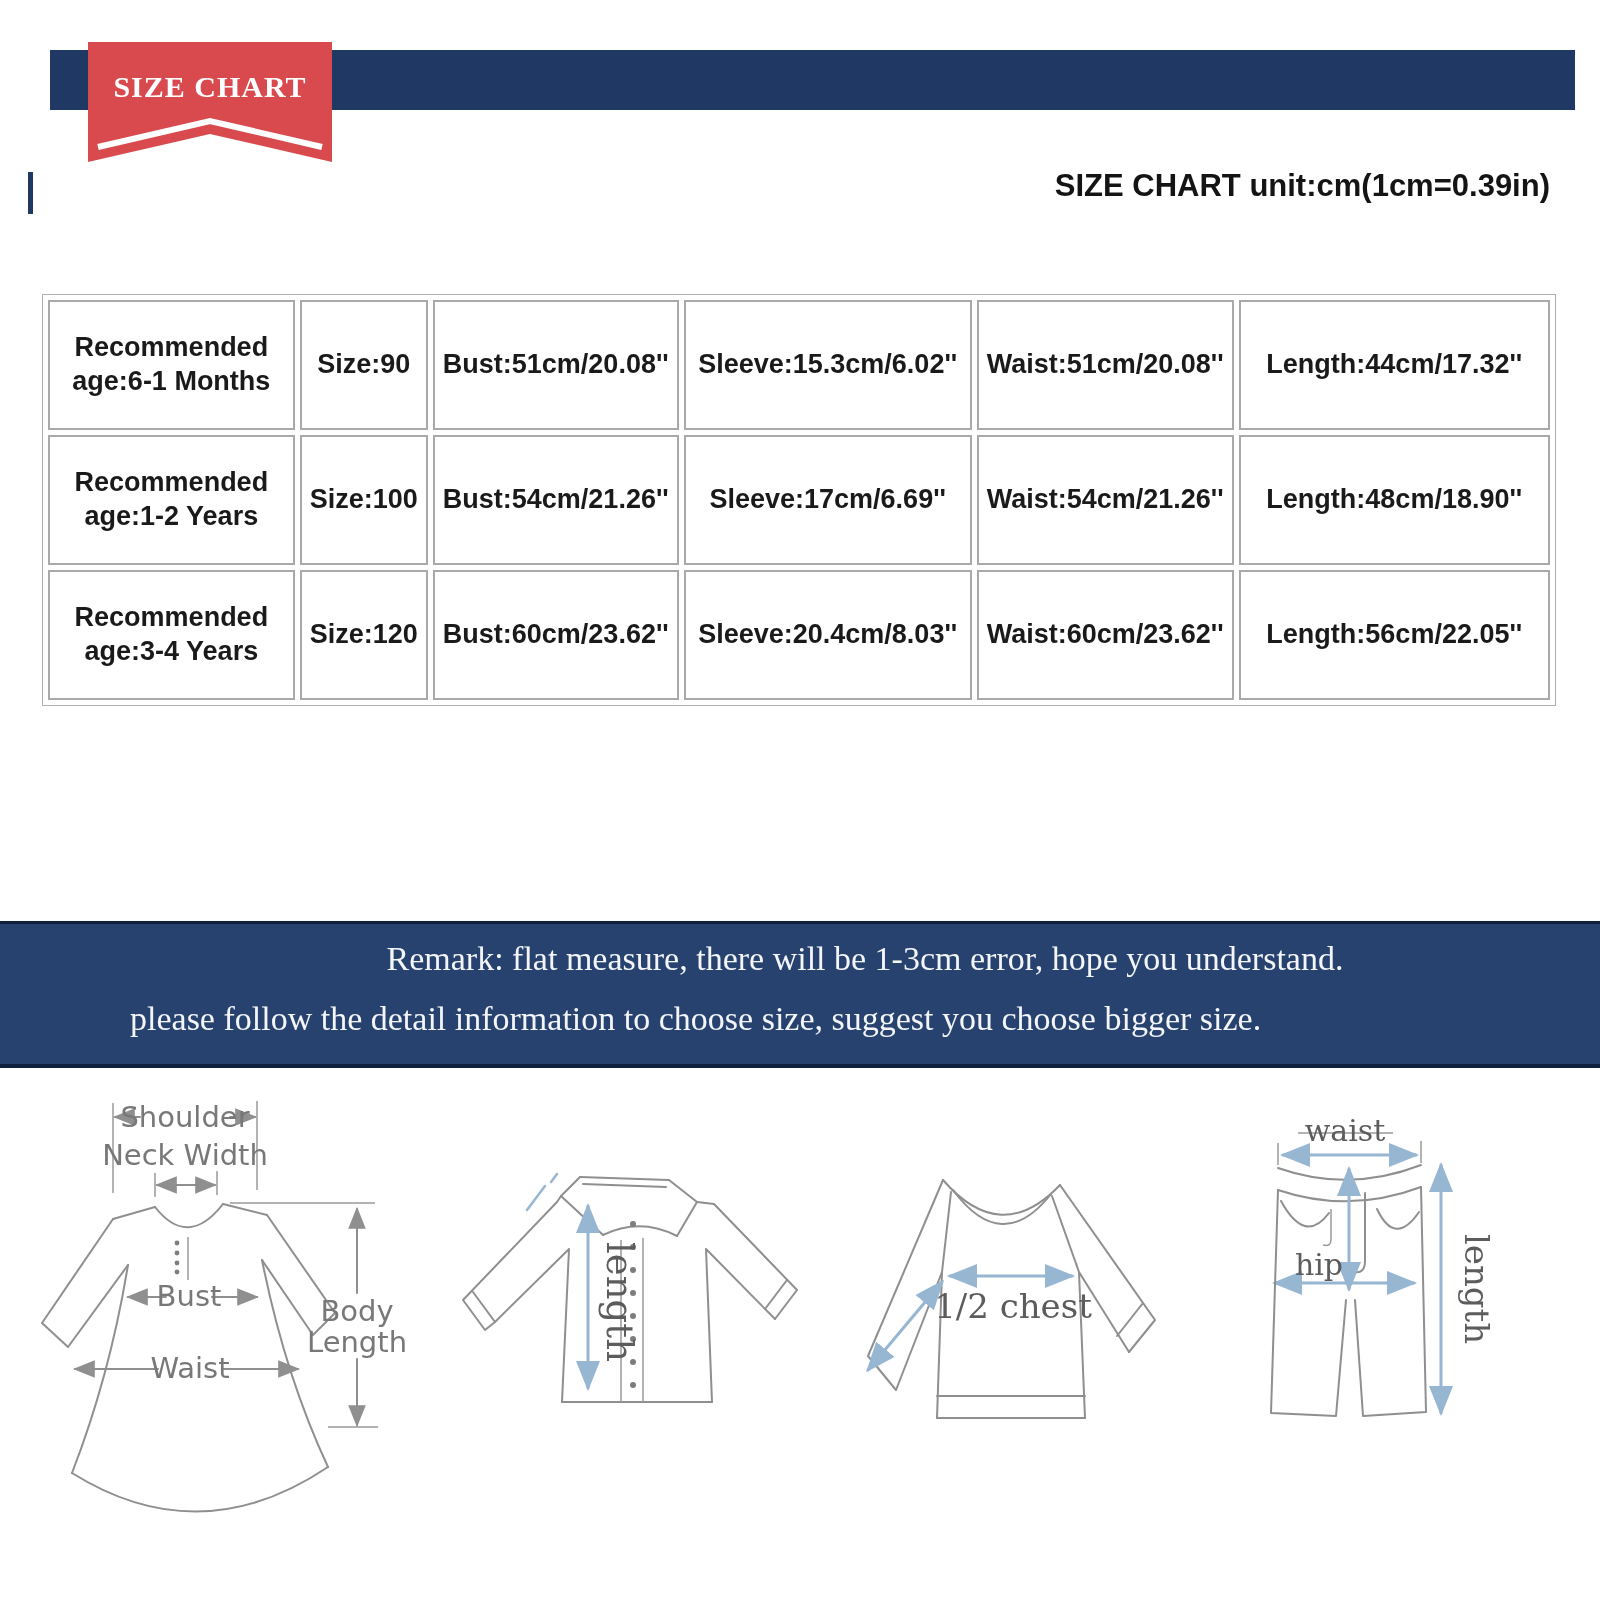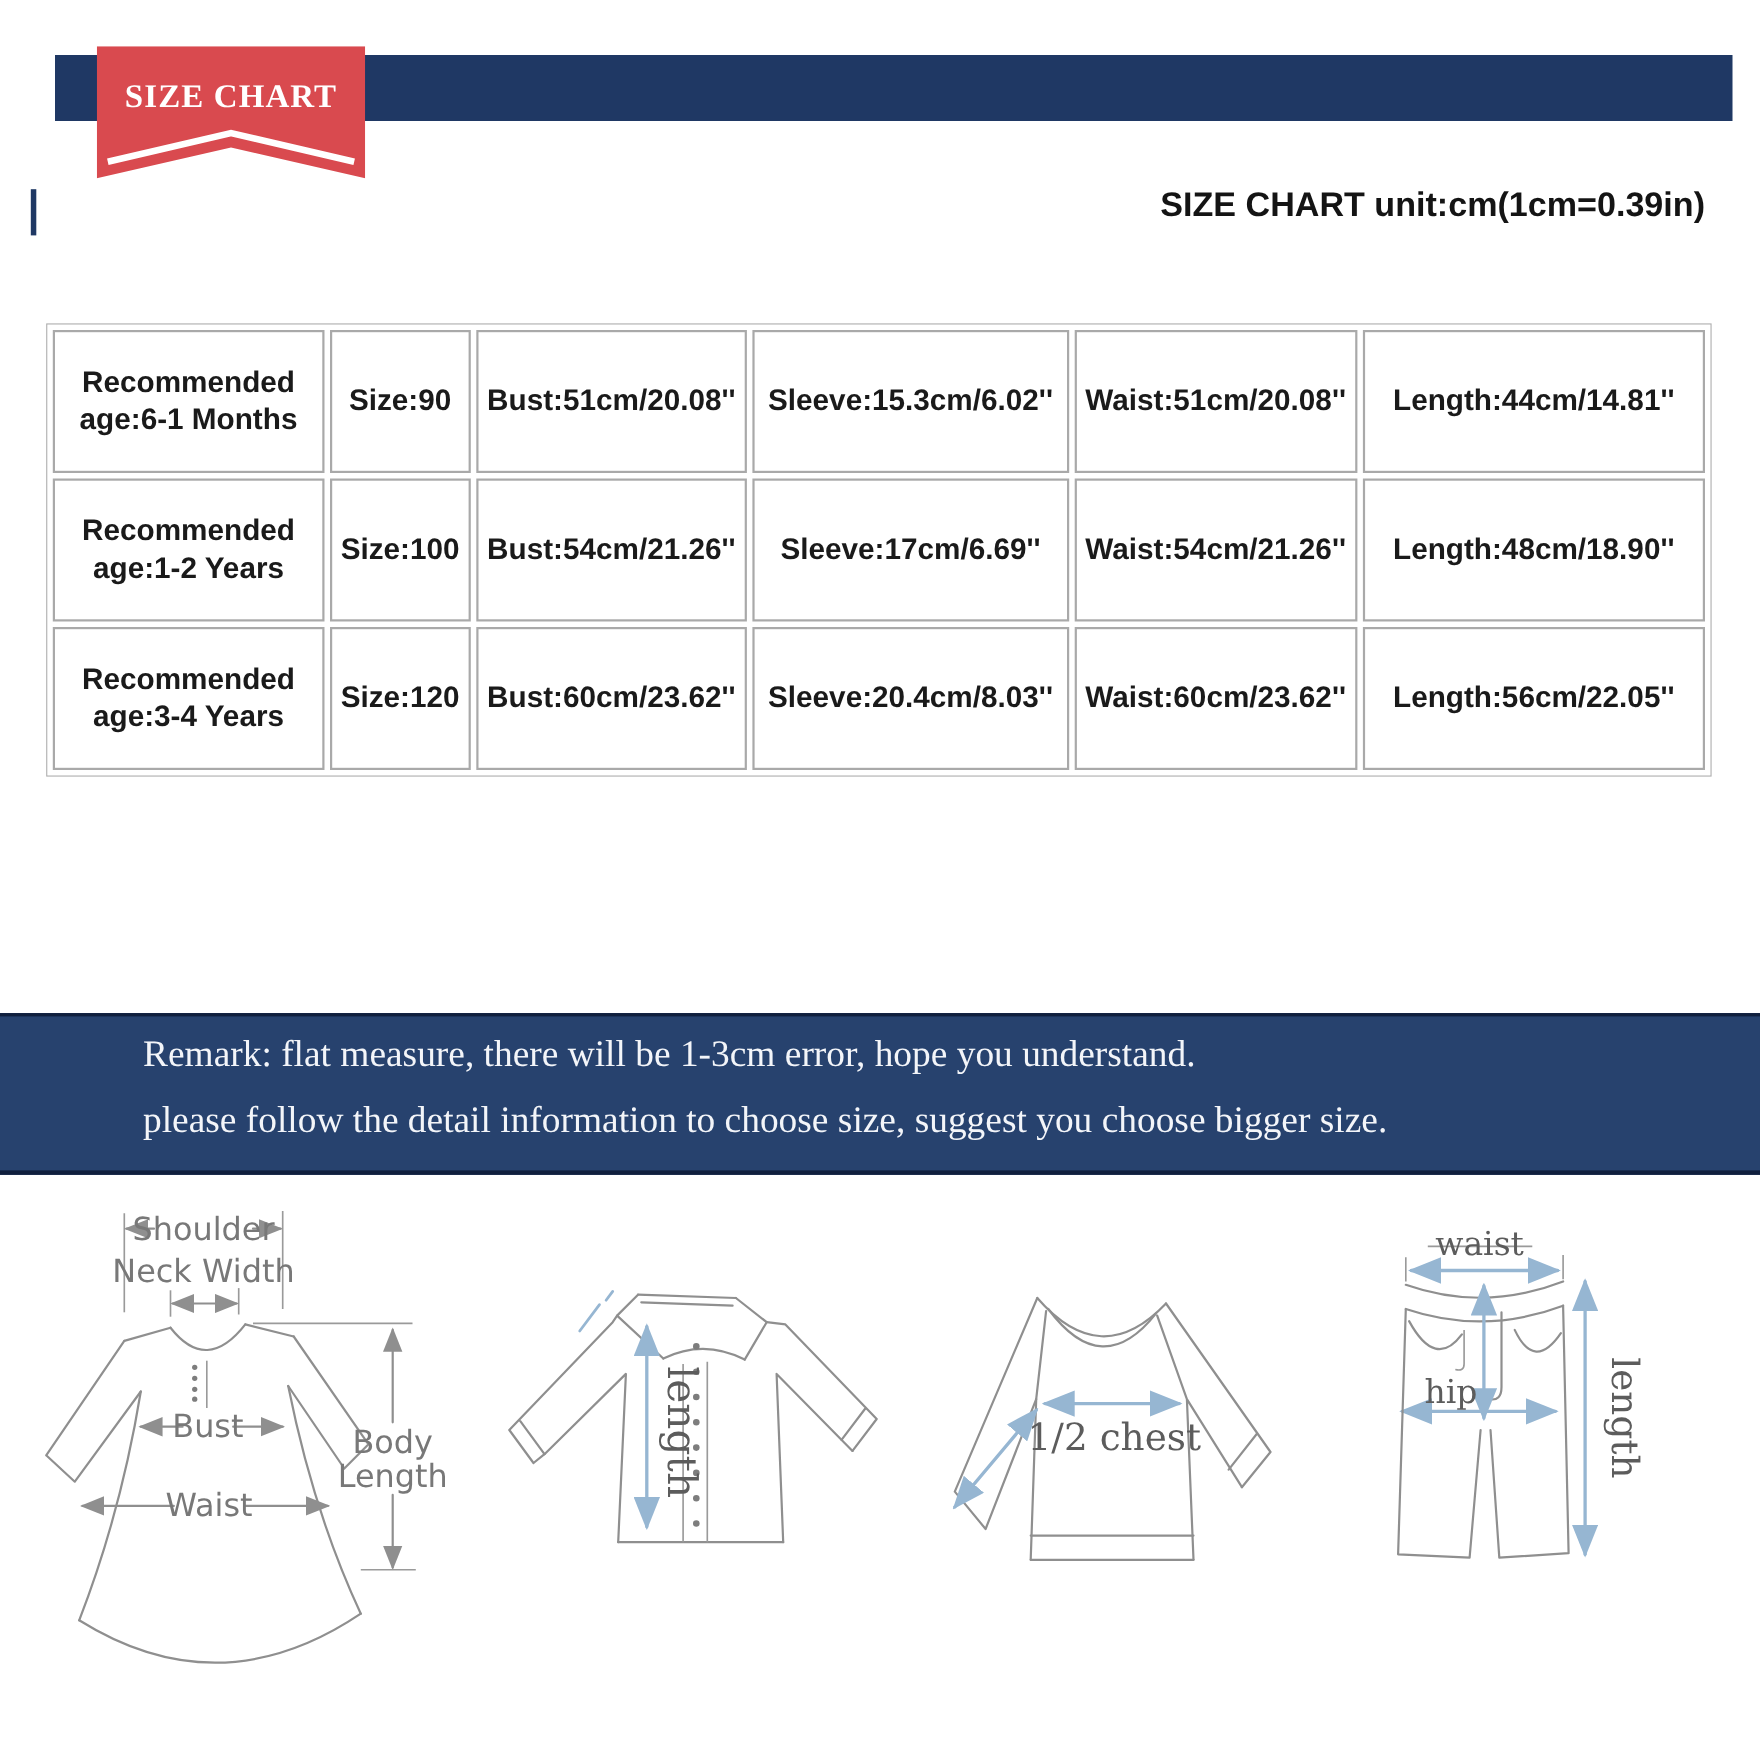--- a/index.html
+++ b/index.html
@@ -17,21 +17,21 @@
   #size-table{position:absolute;left:42px;top:294px;width:1514px;border-collapse:separate;
               border-spacing:5px;border:1px solid #adadad;}
   #size-table td{border:2px solid #a9a9a9;background:#fff;height:126px;text-align:center;
                  vertical-align:middle;font-size:27px;font-weight:bold;color:#1a1a1a;
                  padding:0 8px;line-height:1.25;}
   
   #remark{position:absolute;left:0;top:921px;width:1600px;height:140px;background:#27426e;
           border-top:3px solid #101f3d;border-bottom:4px solid #101f3d;}
   #remark .line{font-family:"Liberation Serif",serif;color:#f3f5f9;font-size:34px;
                 margin:0;padding-left:130px;}
-  #remark .l1{padding-top:16px;}
+  #remark .l1{padding-top:16px;text-align:center;}
   #remark .l2{padding-top:22px;}
   
   .diag{position:absolute;}
   .g{stroke:#8f8f8f;stroke-width:2;fill:none;stroke-linecap:round;stroke-linejoin:round;}
   .gt{stroke:#9a9a9a;stroke-width:1.5;fill:none;}
   .b{stroke:#96b6d2;stroke-width:3;fill:none;stroke-linecap:round;}
   .dl{font-family:"DejaVu Sans",sans-serif;fill:#787878;font-size:29px;text-anchor:middle;}
   .sl{font-family:"DejaVu Serif",serif;fill:#5c5c5c;text-anchor:middle;}
   .dot{fill:#7d7d7d;stroke:none;}
 </style>
@@ -71,21 +71,21 @@
         <col style="width:16.6%">
         <col style="width:21.5%">
     </colgroup>
     <tbody>
       <tr>
         <td>Recommended age:6-1 Months</td>
         <td>Size:90</td>
         <td>Bust:51cm/20.08''</td>
         <td>Sleeve:15.3cm/6.02''</td>
         <td>Waist:51cm/20.08''</td>
-        <td>Length:44cm/14.81''</td>
+        <td>Length:44cm/17.32''</td>
       </tr>
       <tr>
         <td>Recommended age:1-2 Years</td>
         <td>Size:100</td>
         <td>Bust:54cm/21.26''</td>
         <td>Sleeve:17cm/6.69''</td>
         <td>Waist:54cm/21.26''</td>
         <td>Length:48cm/18.90''</td>
       </tr>
       <tr>

